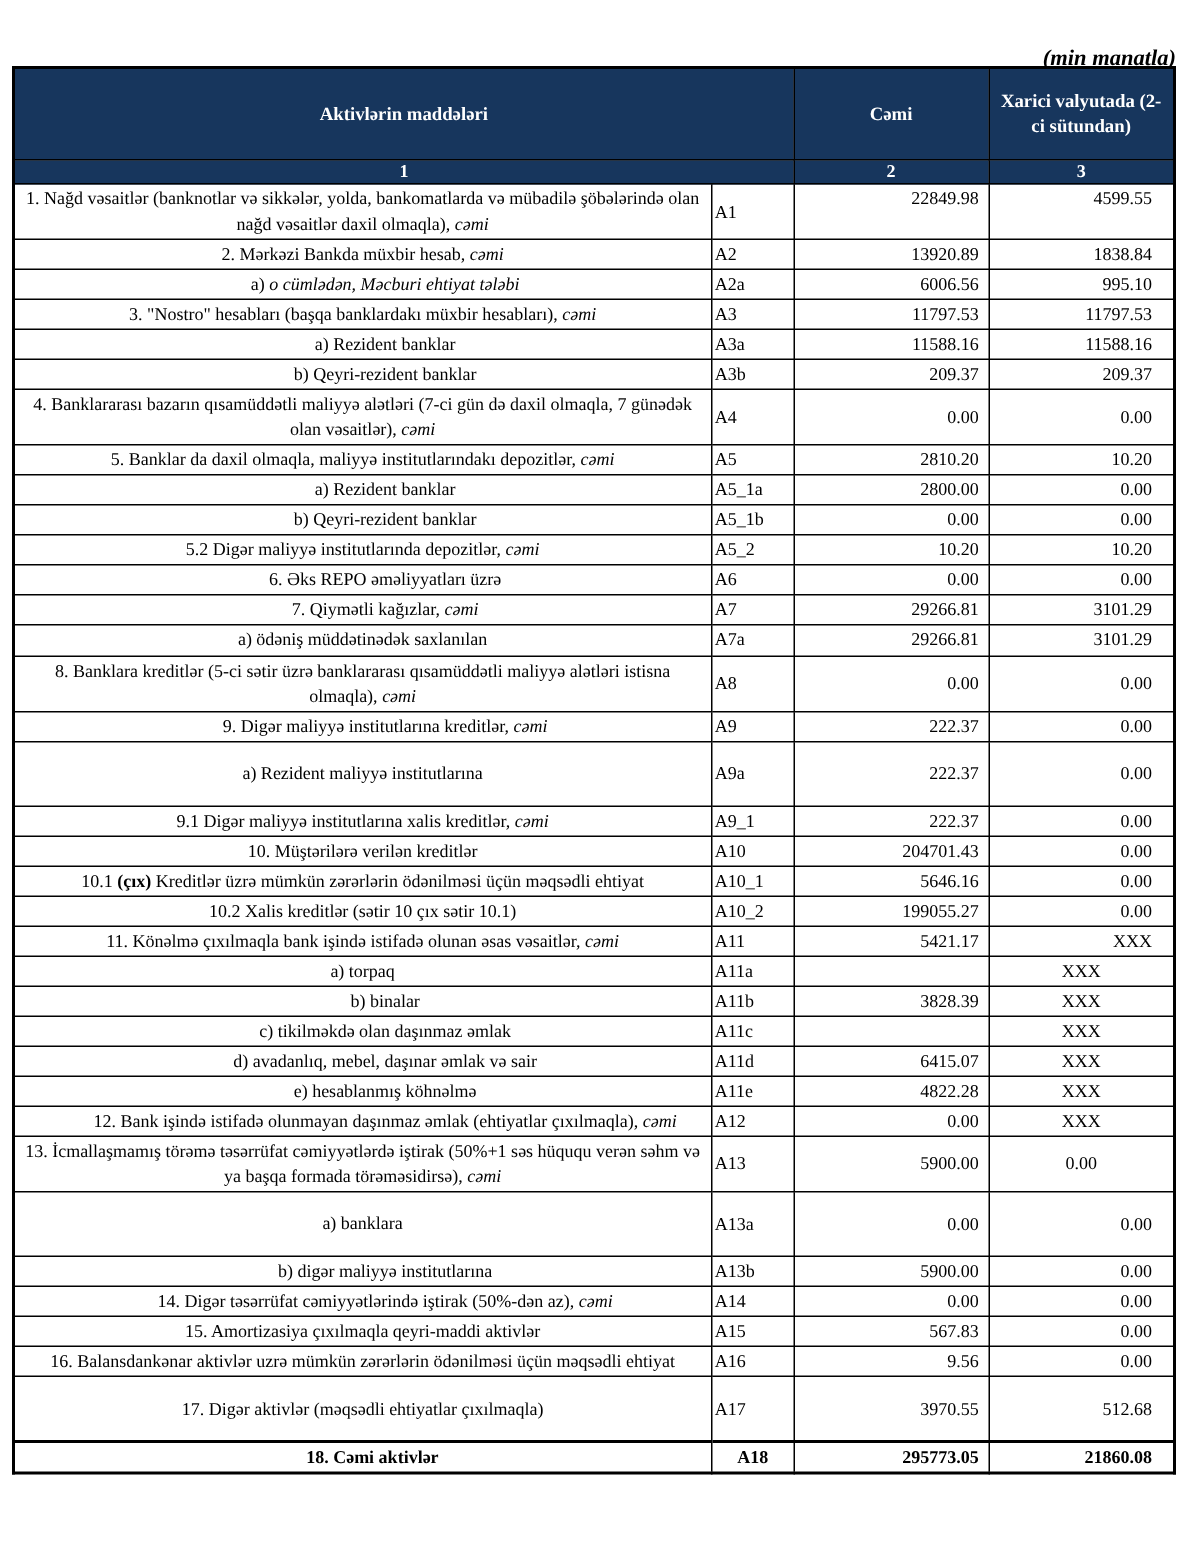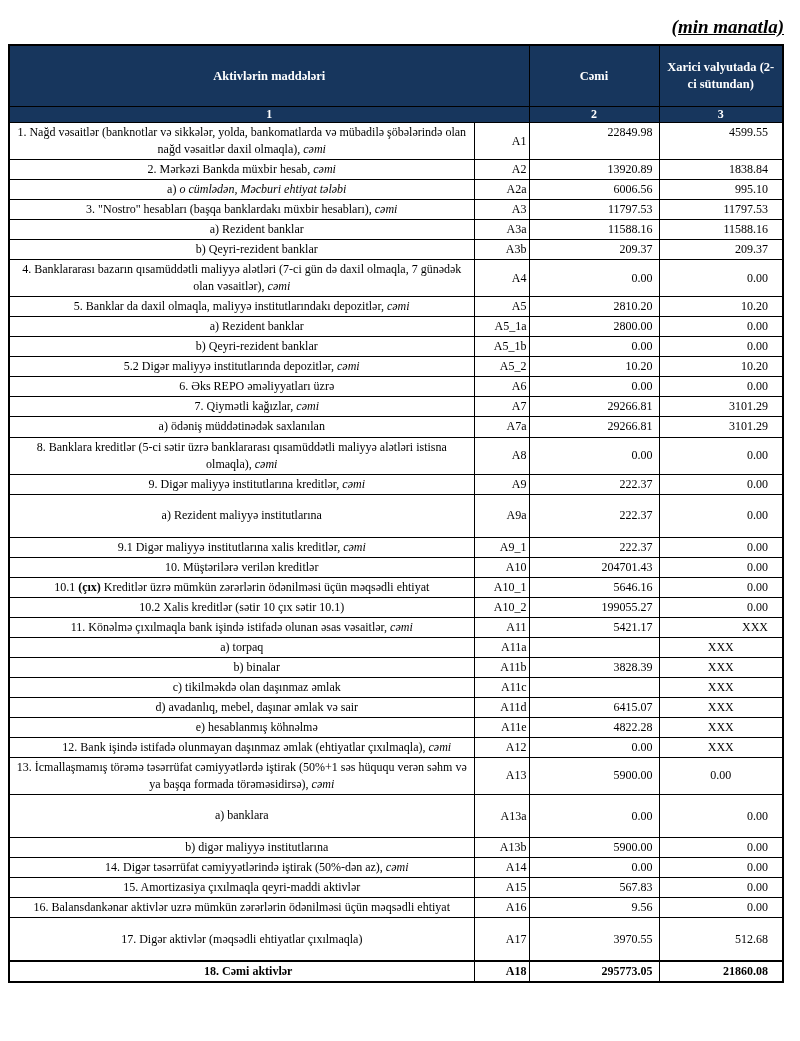--- a/index.html
+++ b/index.html
@@ -6,43 +6,43 @@
     --header-bg:#17365D;
     --header-fg:#FFFFFF;
     --border:#000000;
   }
   html,body{margin:0;padding:0;background:#fff;}
   body{
     width:800px;height:1041px;position:relative;overflow:hidden;
     font-family:"Liberation Serif","DejaVu Serif",serif;color:#000;
   }
   .unit-note{
-    position:absolute;top:16px;right:16px;
-    font-style:italic;font-weight:bold;font-size:19px;text-decoration:underline;
+    position:absolute;top:31px;right:16px;
+    font-style:italic;font-weight:bold;font-size:15px;text-decoration:underline;
   }
   table.assets{
     position:absolute;top:44px;left:8px;width:774px;
     border-collapse:collapse;table-layout:fixed;
     border:2px solid var(--border);
   }
   col.c-desc{width:465px;}
   col.c-code{width:55px;}
   col.c-total{width:130px;}
   col.c-foreign{width:124px;}
   th,td{border:1px solid var(--border);}
   thead th{
     background:var(--header-bg);color:var(--header-fg);
     font-weight:bold;text-align:center;vertical-align:middle;
   }
   tr.hdr th{height:56px;font-size:12.5px;padding:2px 4px;line-height:1.35;}
   tr.numrow th{height:14px;font-size:12px;padding:0 2px;}
   tbody td{font-size:12px;vertical-align:middle;}
   td.label{padding:1px 4px;line-height:1.42;text-align:center;}
   td.label.indent{text-indent:30px;margin-left:24px;}
-  td.code{text-align:right;padding:1px 2px;}
+  td.code{text-align:left;padding:1px 2px;}
   td.total{text-align:right;padding:1px 6px 1px 2px;}
   td.foreign{text-align:right;padding:1px 14px 1px 2px;}
   td.foreign.center{text-align:center;padding:1px 3px;}
   tr.tall td{height:40px;}
   tr.vtop td.total,tr.vtop td.foreign{vertical-align:top;padding-top:2px;}
   tr.bold td{font-weight:bold;border-top:2px solid var(--border);padding-left:17px;}
 </style>
 </head>
 <body>
 

